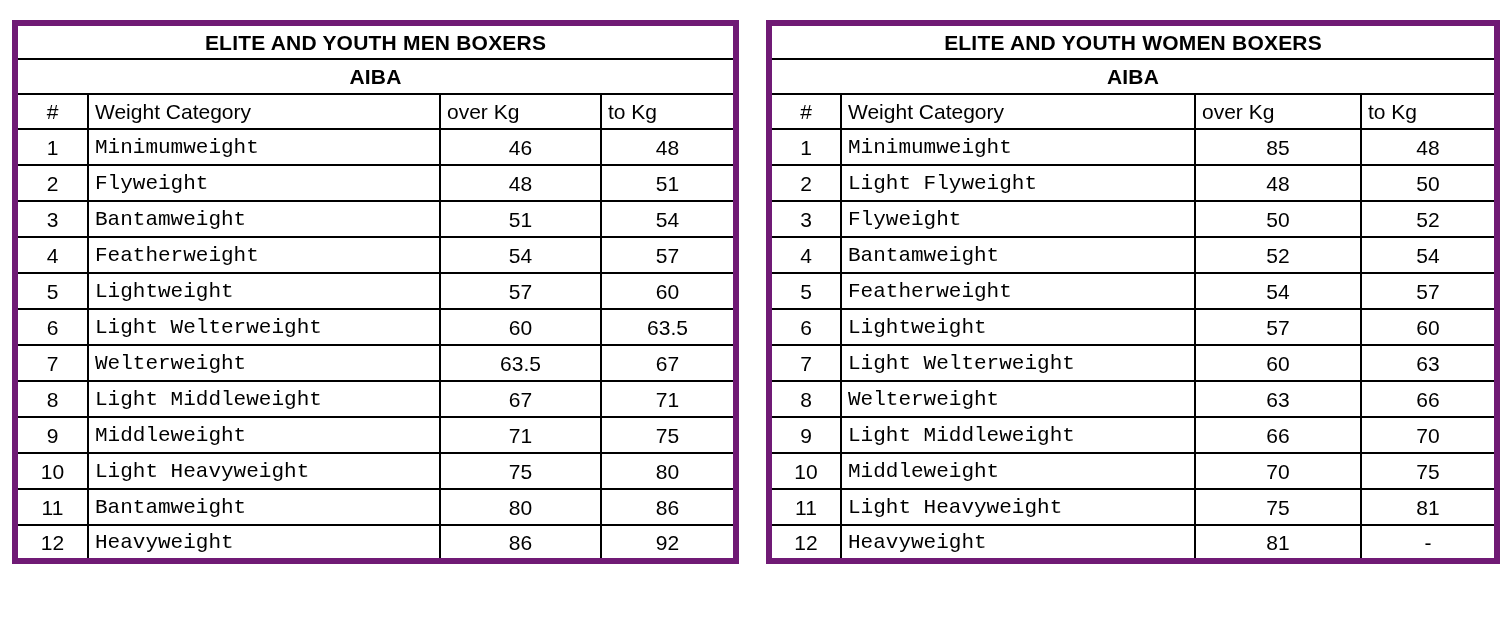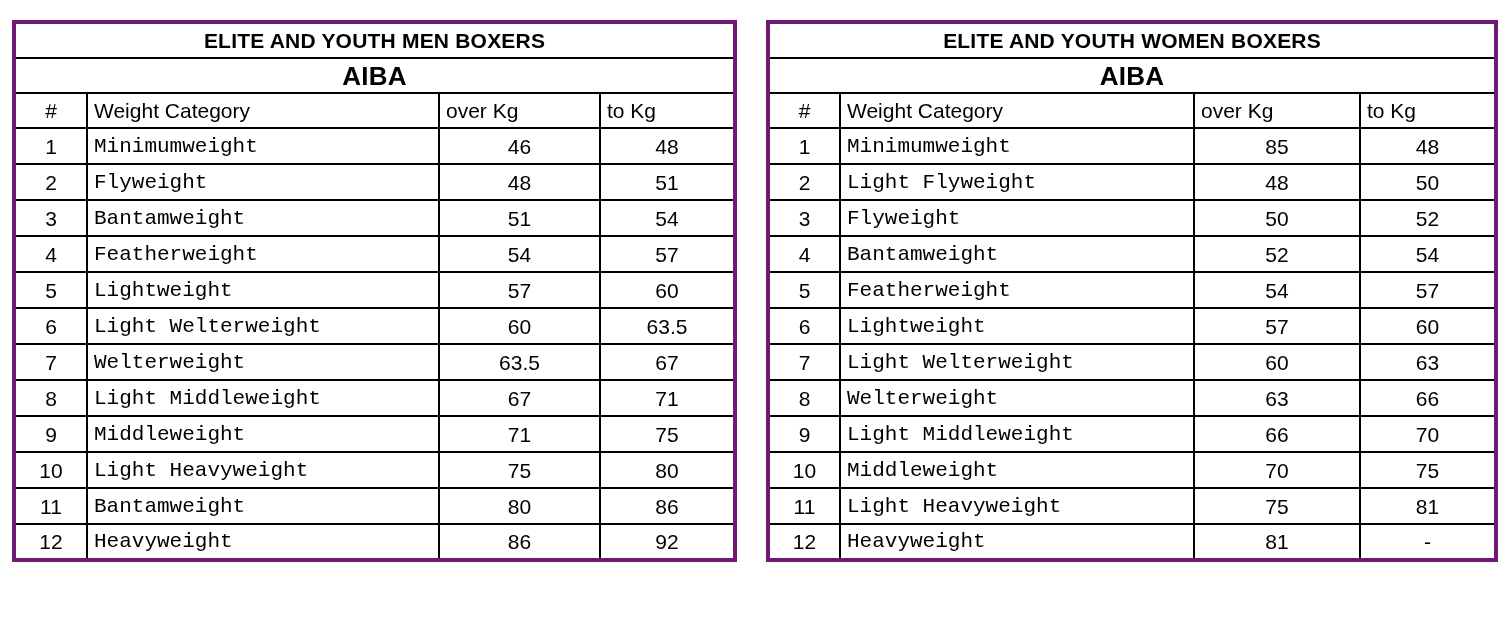--- a/index.html
+++ b/index.html
@@ -17,21 +17,21 @@
     position: relative;
   }
 
   #page { position: relative; width: 1505px; height: 625px; }
 
   .boxer-table {
     position: absolute;
     border-collapse: collapse;
     table-layout: fixed;
     background: #7dd3fc;
-    border: 4px solid #701a75;
+    border: 6px solid #701a75;
   }
 
   #table-men  { left: 12px;  top: 20px; width: 721px; }
   #table-women{ left: 766px; top: 20px; width: 728px; border-radius: 11px; }
 
   .boxer-table td {
     border: 2px solid #000000;
     padding: 0 6px;
     background: #ffffff;
     color: #000000;
@@ -47,21 +47,21 @@
     text-align: center;
     font-size: 21px;
     font-weight: bold;
     letter-spacing: 0.2px;
   }
 
   
   .org-cell {
     height: 35px;
     text-align: center;
-    font-size: 26px;
+    font-size: 21px;
     font-weight: bold;
     letter-spacing: 0.2px;
   }
 
   
   .colhead {
     height: 35px;
     font-size: 21px;
     font-weight: normal;
     text-align: left;

